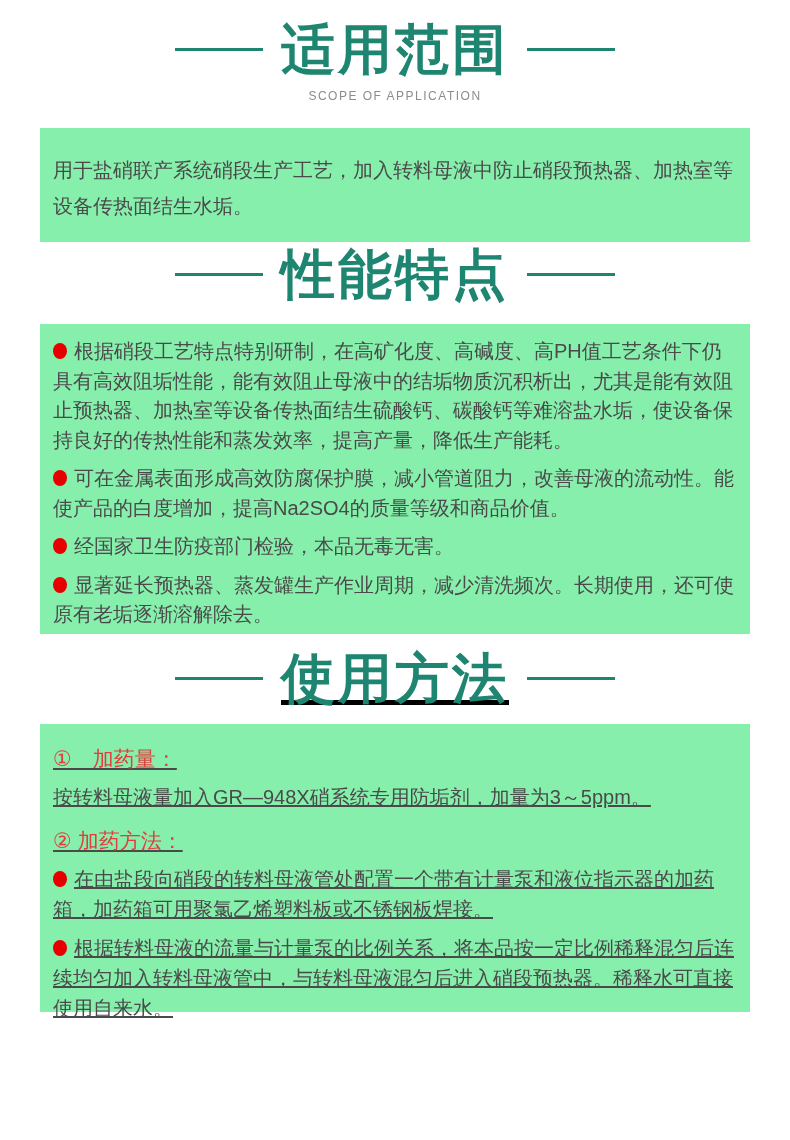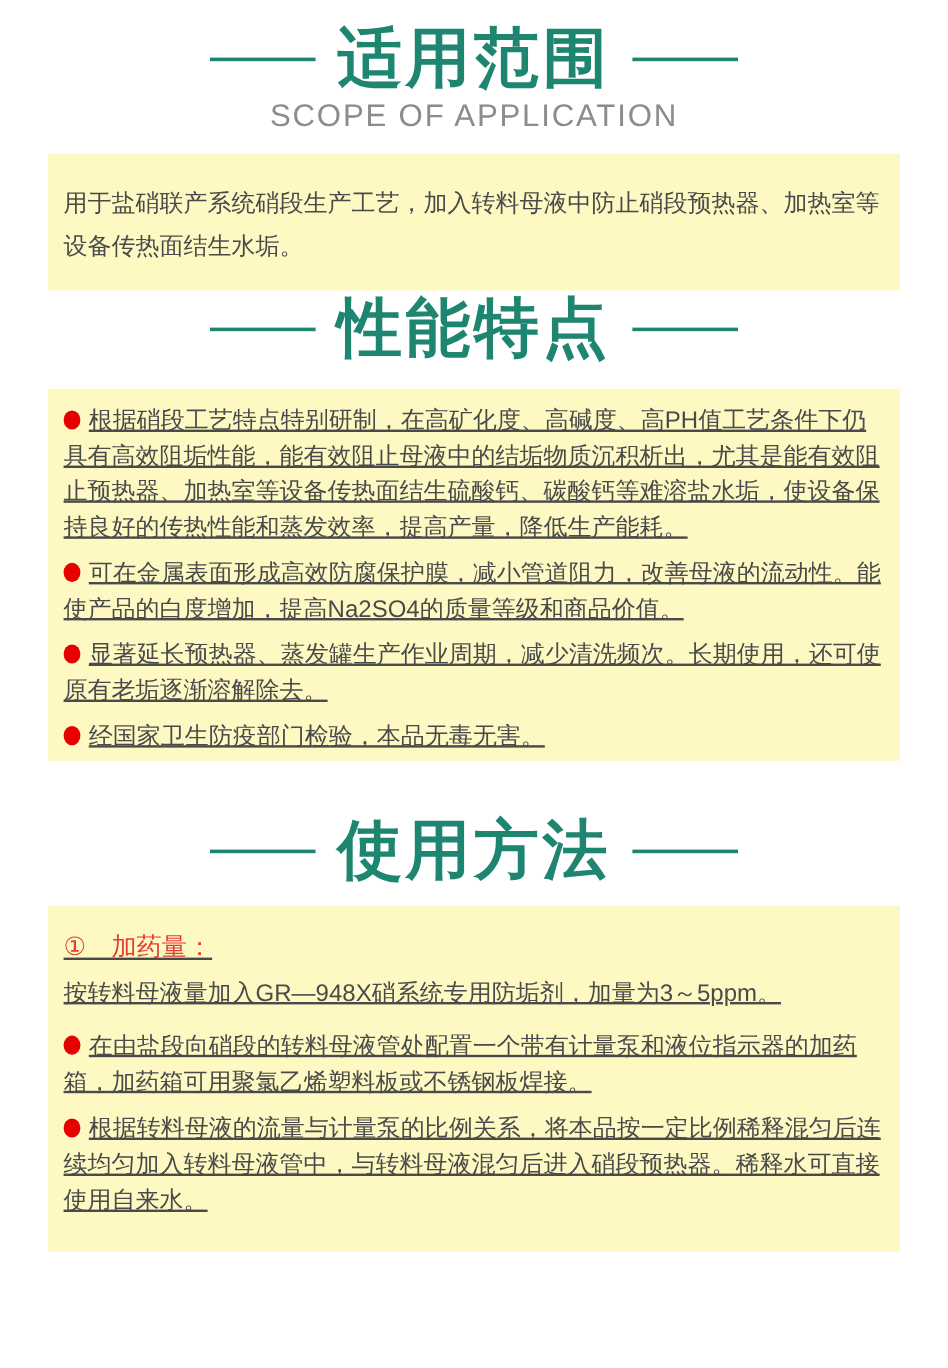--- a/index.html
+++ b/index.html
@@ -29,44 +29,43 @@
   .title-cn {
     font-size: 54px;
     line-height: 64px;
     font-weight: 700;
     color: #1e8570;
     letter-spacing: 3px;
     white-space: nowrap;
   }
   .subtitle-en {
     margin-top: 3px;
-    font-size: 26px;
+    font-size: 12px;
     line-height: 24px;
     color: #8c8c8c;
     letter-spacing: 1.5px;
   }
   .panel {
     width: 710px;
     margin-left: 40px;
-    background: #fef9c3;
+    background: #86efac;
     color: #4a4a4a;
     font-size: 20px;
   }
   .panel-scope {
     margin-top: 20px;
     height: 114px;
     padding: 24px 15px 0 13px;
     line-height: 36px;
   }
   .panel-performance {
     margin-top: 18px;
     height: 310px;
     padding: 13px 15px 0 13px;
     line-height: 29.5px;
-    text-decoration: underline;
   }
   .panel-usage {
     margin-top: 14px;
     height: 288px;
     padding: 20px 15px 0 13px;
     line-height: 30px;
     text-decoration: underline;
   }
   .bullet-para { margin: 0 0 9px 0; }
   .dot {
@@ -81,21 +80,21 @@
   .step-label {
     color: #e23c3c;
     font-size: 21px;
     margin: 0 0 8px 0;
     white-space: pre-wrap;
   }
   .step-label.second { margin-top: 10px; }
   .step-text { margin: 0 0 14px 0; }
   .hdr-1 { padding-top: 17px; }
   .hdr-2 { }
-  .hdr-3 { margin-top: 43px; }
+  .hdr-3 { margin-top: 12px; text-decoration: underline; }
 </style>
 </head>
 <body>
 
 <div class="page">
 
   <div class="section-header hdr-1">
     <div class="header-row">
       <span class="dash"></span>
       <span class="title-cn">适用范围</span>
@@ -112,32 +111,33 @@
     <div class="header-row">
       <span class="dash"></span>
       <span class="title-cn">性能特点</span>
       <span class="dash"></span>
     </div>
   </div>
 
   <div class="panel panel-performance">
     <p class="bullet-para"><span class="dot"></span><span>根据硝段工艺特点特别研制，在高矿化度、高碱度、高PH值工艺条件下仍具有高效阻垢性能，能有效阻止母液中的结垢物质沉积析出，尤其是能有效阻止预热器、加热室等设备传热面结生硫酸钙、碳酸钙等难溶盐水垢，使设备保持良好的传热性能和蒸发效率，提高产量，降低生产能耗。</span></p>
     <p class="bullet-para"><span class="dot"></span><span>可在金属表面形成高效防腐保护膜，减小管道阻力，改善母液的流动性。能使产品的白度增加，提高Na2SO4的质量等级和商品价值。</span></p>
+    <p class="bullet-para"><span class="dot"></span><span>经国家卫生防疫部门检验，本品无毒无害。</span></p>
     <p class="bullet-para"><span class="dot"></span><span>显著延长预热器、蒸发罐生产作业周期，减少清洗频次。长期使用，还可使原有老垢逐渐溶解除去。</span></p>
-    <p class="bullet-para"><span class="dot"></span><span>经国家卫生防疫部门检验，本品无毒无害。</span></p>
   </div>
 
   <div class="section-header hdr-3">
     <div class="header-row">
       <span class="dash"></span>
       <span class="title-cn">使用方法</span>
       <span class="dash"></span>
     </div>
   </div>
 
   <div class="panel panel-usage">
     <p class="step-label">①　加药量：</p>
     <p class="step-text">按转料母液量加入GR—948X硝系统专用防垢剂，加量为3～5ppm。</p>
+    <p class="step-label second">② 加药方法：</p>
     <p class="bullet-para"><span class="dot"></span><span>在由盐段向硝段的转料母液管处配置一个带有计量泵和液位指示器的加药箱，加药箱可用聚氯乙烯塑料板或不锈钢板焊接。</span></p>
     <p class="bullet-para"><span class="dot"></span><span>根据转料母液的流量与计量泵的比例关系，将本品按一定比例稀释混匀后连续均匀加入转料母液管中，与转料母液混匀后进入硝段预热器。稀释水可直接使用自来水。</span></p>
   </div>
 
 </div>
 
 </body></html>

